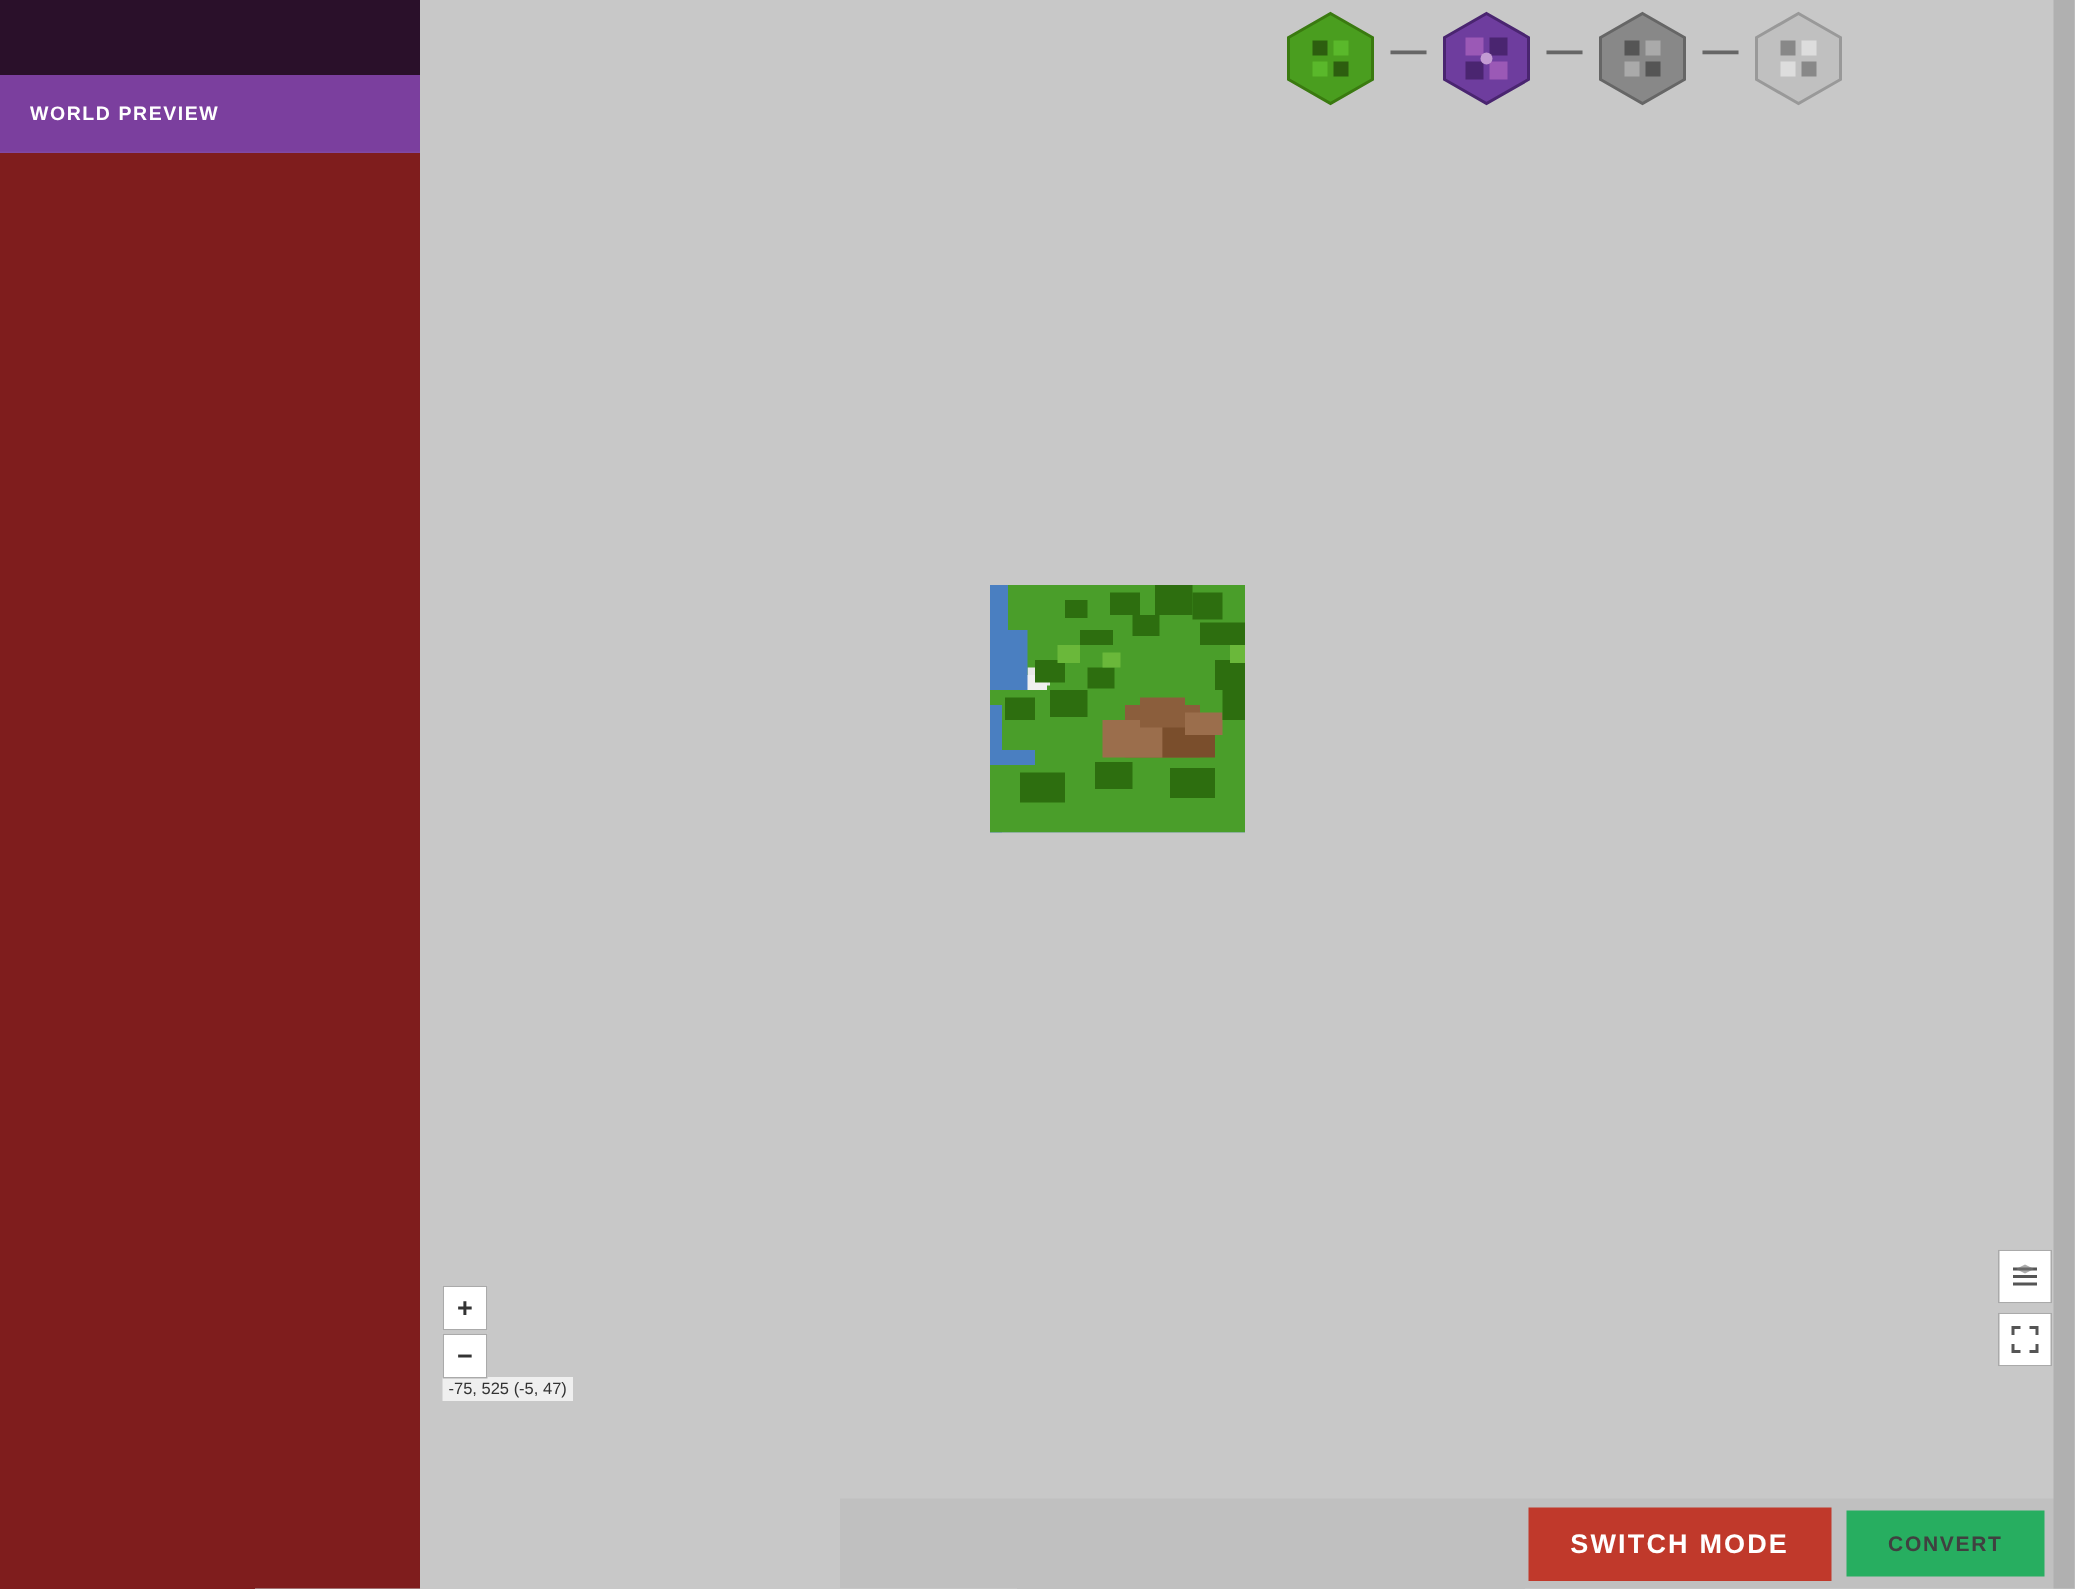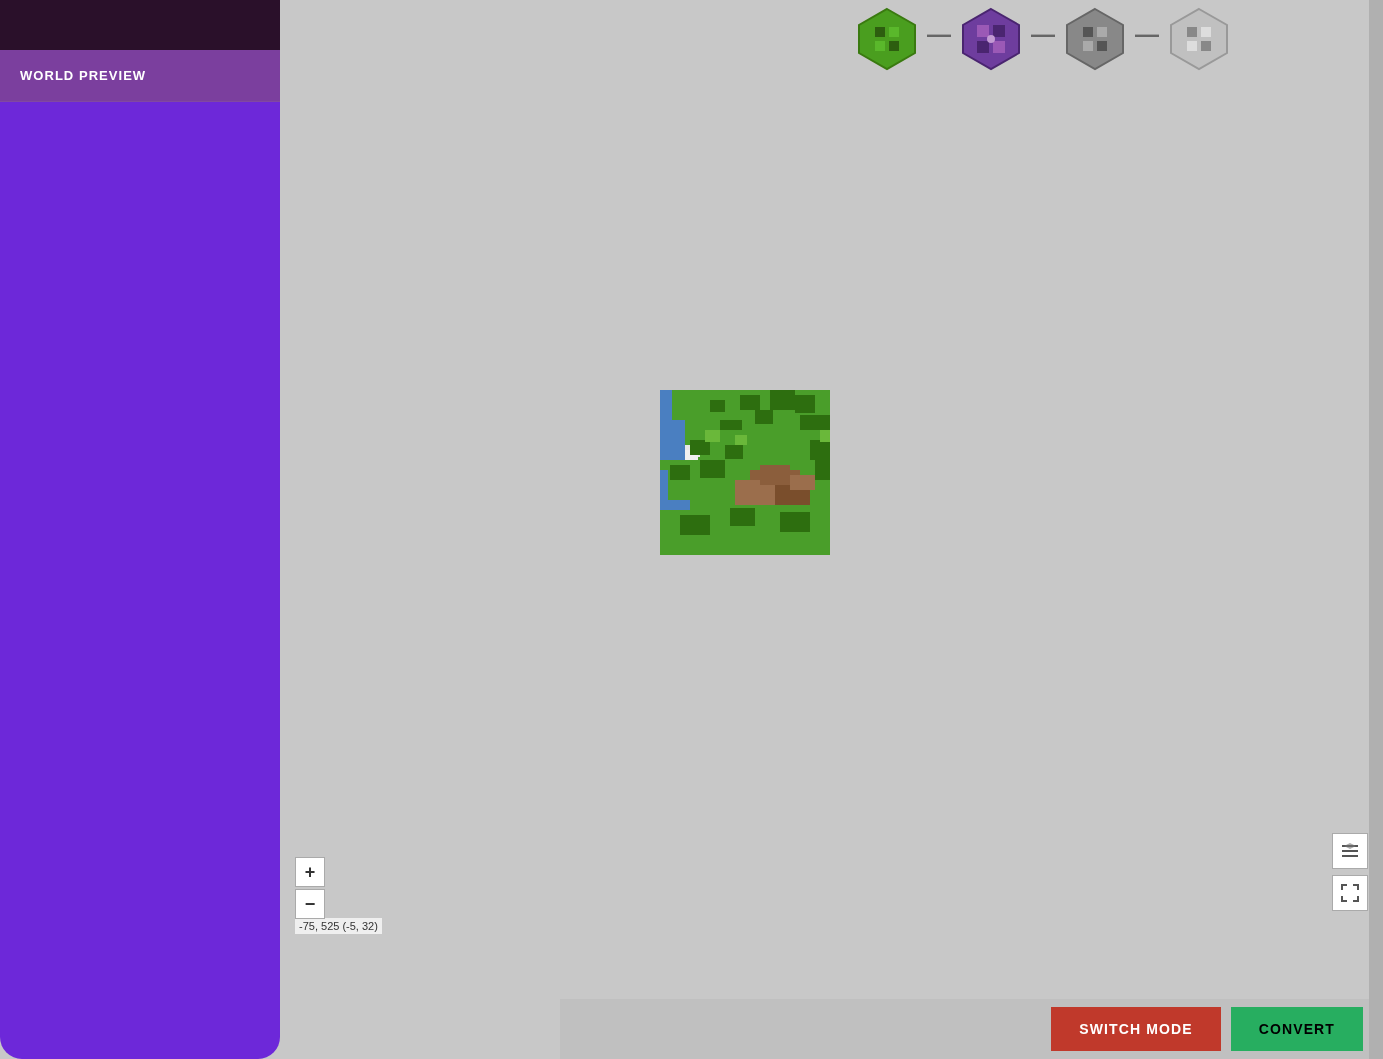--- a/index.html
+++ b/index.html
@@ -45,25 +45,24 @@
       margin-top: -10px;
     }
 
     
     .sidebar {
       position: absolute;
       top: 0;
       left: 0;
       width: 280px;
       height: 100%;
-      background: #6d28d9;
+      background: #7f1d1d;
       z-index: 10;
       display: flex;
       flex-direction: column;
-      border-radius: 22px;
     }
 
     .sidebar-header {
       height: 50px;
       background: #2a102a;
     }
 
     .nav-item {
       padding: 18px 20px;
       color: #c8a8c8;
@@ -190,32 +189,32 @@
       align-items: center;
       justify-content: flex-end;
       padding: 0 20px;
       gap: 10px;
     }
 
     .btn-switch-mode {
       padding: 14px 28px;
       background: #c0392b;
       color: white;
-      font-size: 14px;
+      font-size: 18px;
       font-weight: 700;
       letter-spacing: 0.08em;
       text-transform: uppercase;
       border: none;
       cursor: pointer;
     }
 
     .btn-convert {
       padding: 14px 28px;
       background: #27ae60;
-      color: #000000;
+      color: #404040;
       font-size: 14px;
       font-weight: 700;
       letter-spacing: 0.08em;
       text-transform: uppercase;
       border: none;
       cursor: pointer;
     }
 
     
     .scrollbar-area {
@@ -350,21 +349,21 @@
         <rect x="160" y="40" width="10" height="12" fill="#6ab83a"></rect>
       </svg>
     </div>
 
     <div class="zoom-controls">
       <button class="zoom-btn">+</button>
       <button class="zoom-btn">−</button>
     </div>
 
     <div class="coordinates">
-      <span>-75, 525 (-5, 32)</span>
+      <span>-75, 525 (-5, 47)</span>
     </div>
 
     <button class="layer-btn">
       <svg width="20" height="20" viewBox="0 0 20 20" xmlns="http://www.w3.org/2000/svg">
         <rect x="2" y="4" width="16" height="2" fill="#555"></rect>
         <rect x="2" y="9" width="16" height="2" fill="#555"></rect>
         <rect x="2" y="14" width="16" height="2" fill="#555"></rect>
         <polygon points="10,2 16,5 10,8 4,5" fill="#777" opacity="0.6"></polygon>
       </svg>
     </button>

